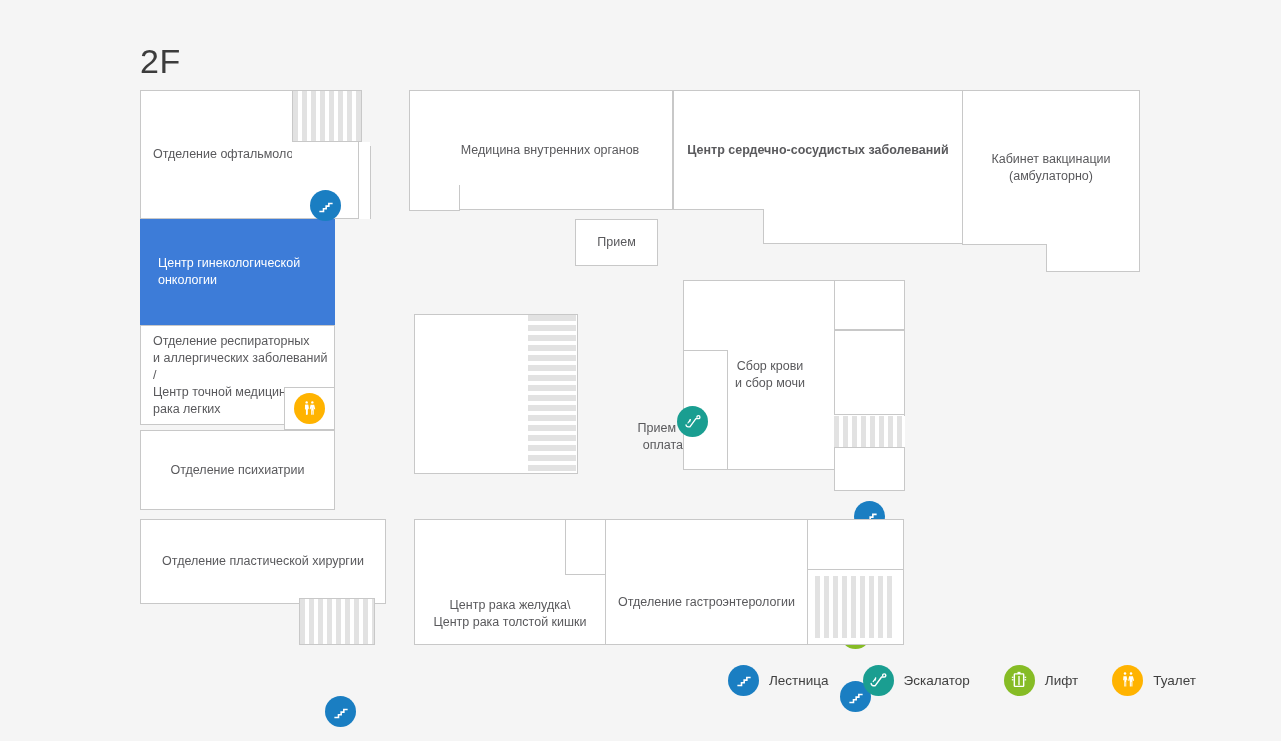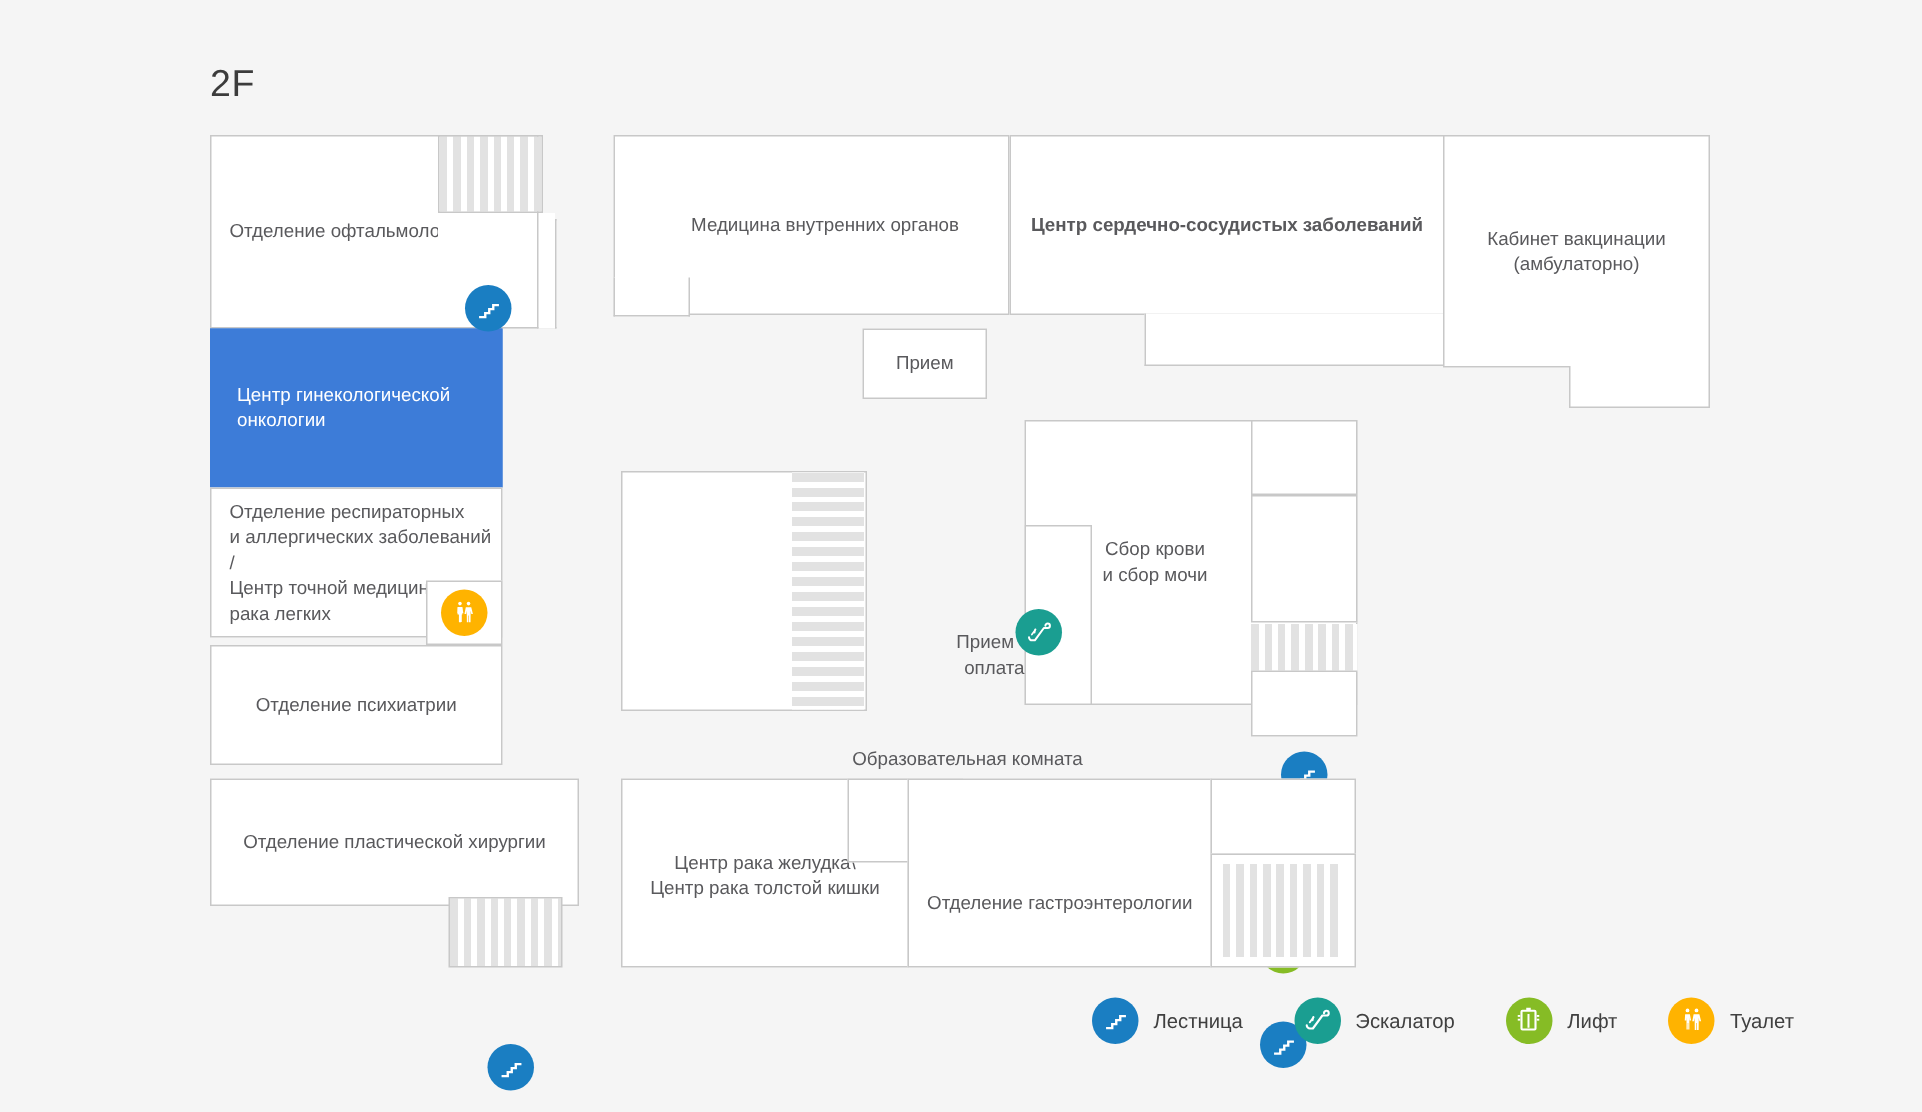--- a/index.html
+++ b/index.html
@@ -15,21 +15,21 @@
     width: 1281px;
     height: 741px;
     background: #f5f5f5;
   }
 
   
   #floor-title {
     position: absolute;
     left: 140px;
     top: 44px;
-    font-size: 25px;
+    font-size: 34px;
     color: #3c3c3c;
     letter-spacing: .5px;
     line-height: 1;
   }
 
   
   #map {
     position: absolute;
     left: 140px;
     top: 90px;
@@ -306,25 +306,24 @@
         <rect x="6.4" y="4.6" width="11.2" height="15.0" rx="0.8" fill="none" stroke="#fff" stroke-width="1.7"></rect>
         <rect x="10.2" y="2.2" width="3.6" height="2.6" fill="#fff"></rect>
         <rect x="11.2" y="7.2" width="1.6" height="11.0" fill="#fff"></rect>
         <rect x="3.4" y="8.0" width="2.0" height="1.5" fill="#fff"></rect>
         <rect x="3.4" y="11.0" width="2.0" height="1.5" fill="#fff"></rect>
         <rect x="18.6" y="8.0" width="2.0" height="1.5" fill="#fff"></rect>
         <rect x="18.6" y="11.0" width="2.0" height="1.5" fill="#fff"></rect>
       </svg>
     </div>
 
-    <div class="maplabel" style="left:390px; top:408px; width:230px;">Образовательная комната</div>
 
 
     <div class="room" style="left:274px; top:429px; width:192px; height:126px;">
-      <span style="position:relative; top:2px;">Центр рака желудка\
+      <span style="position:relative; top:32px;">Центр рака желудка\
 Центр рака толстой кишки</span>
     </div>
 
     <div class="room" style="left:425px; top:429px; width:77px; height:56px;"></div>
 
     <div class="room" style="left:465px; top:429px; width:203px; height:126px;">
       <span style="position:relative; top:20px;text-align:right;">Отделение гастроэнтерологии</span>
     </div>
 
     <div class="room" style="left:667px; top:429px; width:97px; height:51px;"></div>

